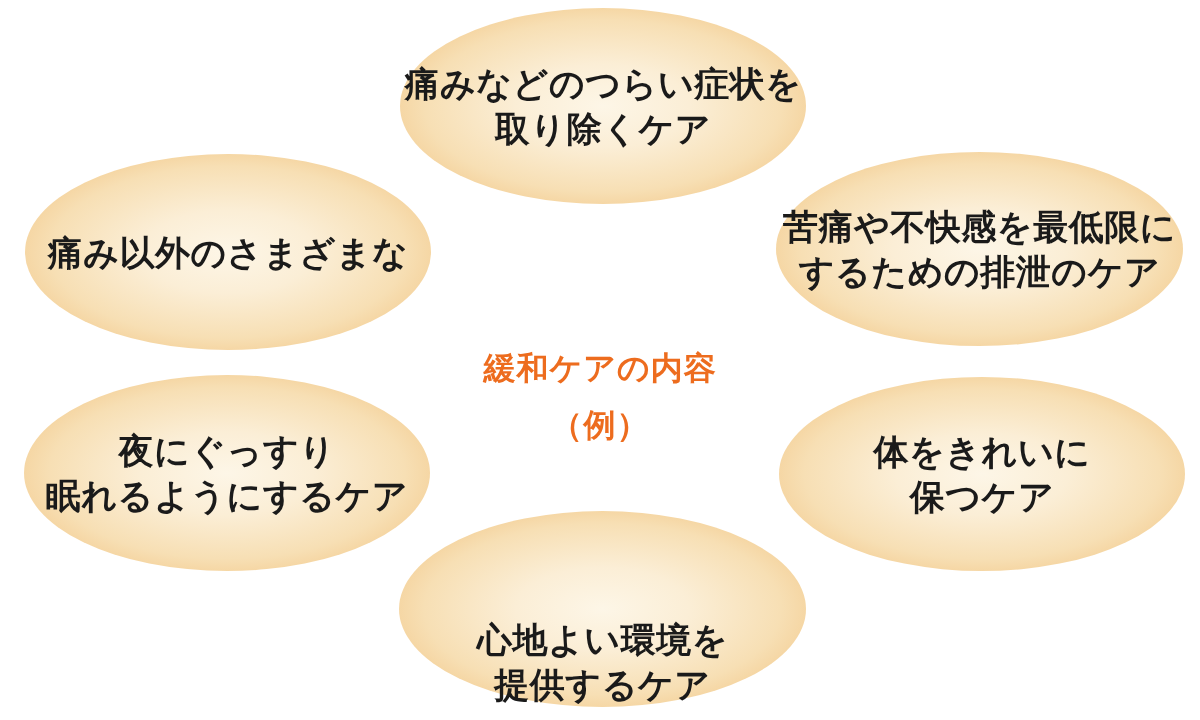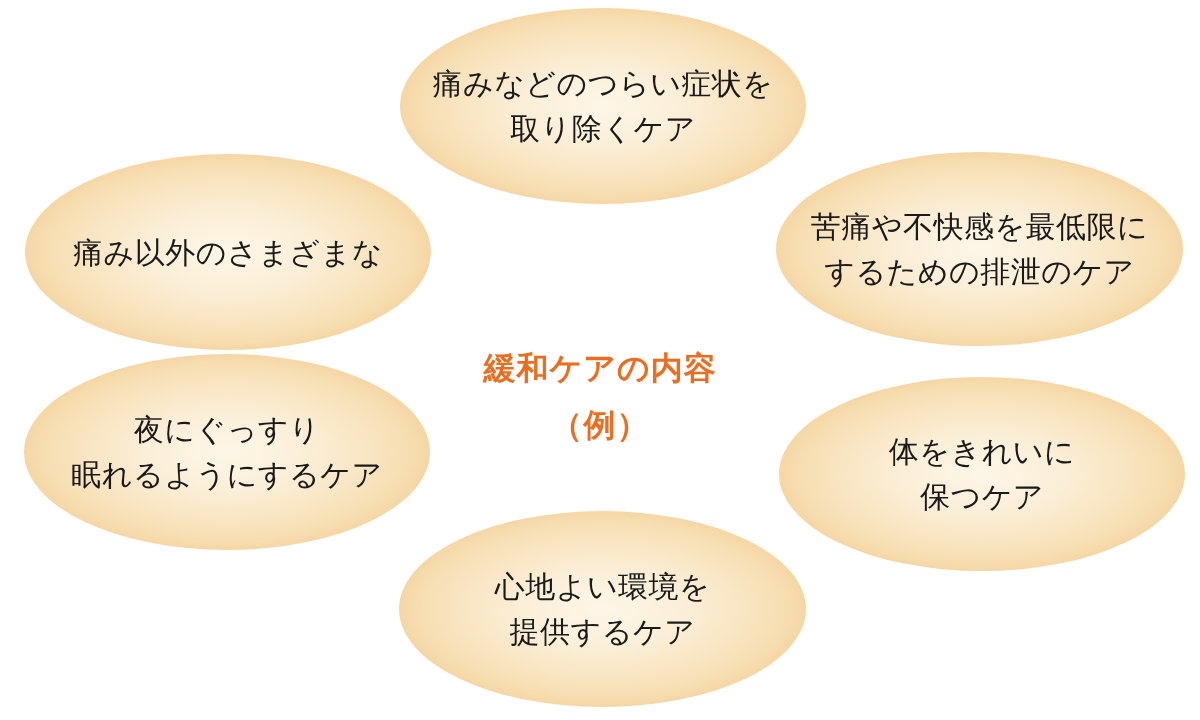--- a/index.html
+++ b/index.html
@@ -23,31 +23,31 @@
       #fbeed6 30%,
       #f7dfb4 62%,
       #f2c686 88%,
       #efbb77 100%);
     display: flex;
     flex-direction: column;
     align-items: center;
     justify-content: center;
     text-align: center;
     color: #1a1a1a;
-    font-size: 30px;
-    font-weight: 400;
+    font-size: 35px;
+    font-weight: 700;
     line-height: 45px;
     letter-spacing: 0.5px;
   }
   .pos-top         { left: 400px; top: 8px;   width: 406px; height: 196px; }
   .pos-upper-left  { left: 25px;  top: 154px; width: 406px; height: 196px; }
   .pos-upper-right { left: 776px; top: 152px; width: 407px; height: 194px; }
-  .pos-lower-left  { left: 24px;  top: 354px; width: 406px; height: 196px; }
+  .pos-lower-left  { left: 24px;  top: 375px; width: 406px; height: 196px; }
   .pos-lower-right { left: 779px; top: 377px; width: 406px; height: 194px; align-items: center; }
-  .pos-bottom      { left: 399px; top: 511px; width: 407px; height: 196px; }
+  .pos-bottom      { left: 399px; top: 511px; width: 407px; height: 196px; justify-content: flex-end; }
   .center-title {
     position: absolute;
     left: 0;
     right: 0;
     top: 340px;
     text-align: center;
     font-size: 32px;
     font-weight: 800;
     line-height: 57px;
     letter-spacing: 1px;

